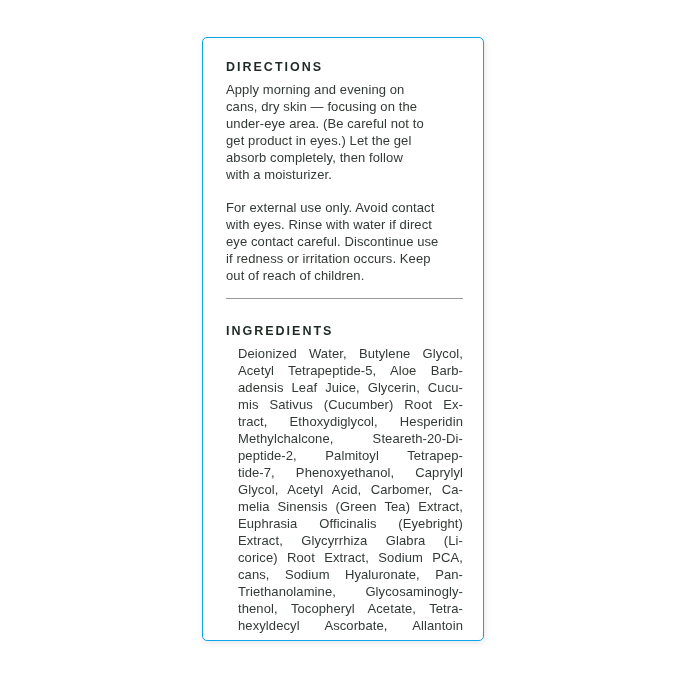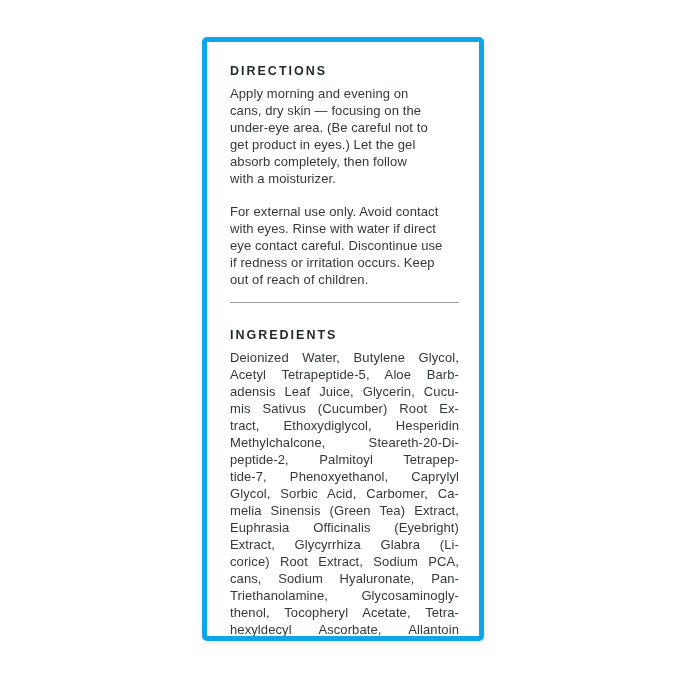--- a/index.html
+++ b/index.html
@@ -19,21 +19,21 @@
   }
   .card {
     position: absolute;
     left: 202px;
     top: 37px;
     width: 282px;
     height: 604px;
     box-sizing: border-box;
     padding: 22px 20px 0 23px;
     background: #ffffff;
-    border: 5px solid #0ea5e9;
+    border: 1px solid #0ea5e9;
     border-radius: 5px;
     box-shadow: 1px 2px 6px rgba(0,0,0,0.10);
     overflow: hidden;
   }
   .section-heading {
     margin: 0 0 6px 0;
     font-weight: 700;
     font-size: 12.5px;
     line-height: 15px;
     letter-spacing: 2px;
@@ -44,20 +44,21 @@
     line-height: 17px;
     letter-spacing: 0.1px;
     color: #323a35;
   }
   .para { margin: 0; }
   .para + .para { margin-top: 16px; }
   .line { white-space: pre-wrap; }
   .justified .line {
     text-align: justify;
     text-align-last: justify;
+    margin-left: 12px;
     -moz-text-align-last: justify;
   }
   .divider {
     border: none;
     border-top: 1px solid #9b9b9b;
     margin: 14px 0 25px 0;
     height: 0;
   }
 </style>
 </head>
@@ -91,21 +92,21 @@
 
     <div class="body-text para justified">
         <div class="line">Deionized Water, Butylene Glycol,</div>
         <div class="line">Acetyl Tetrapeptide-5, Aloe Barb-</div>
         <div class="line">adensis Leaf Juice, Glycerin, Cucu-</div>
         <div class="line">mis Sativus (Cucumber) Root Ex-</div>
         <div class="line">tract, Ethoxydiglycol, Hesperidin</div>
         <div class="line">Methylchalcone, Steareth-20-Di-</div>
         <div class="line">peptide-2, Palmitoyl Tetrapep-</div>
         <div class="line">tide-7, Phenoxyethanol, Caprylyl</div>
-        <div class="line">Glycol, Sorbic Acid, Carbomer, Ca-</div>
+        <div class="line">Glycol, Acetyl Acid, Carbomer, Ca-</div>
         <div class="line">melia Sinensis (Green Tea) Extract,</div>
         <div class="line">Euphrasia Officinalis (Eyebright)</div>
         <div class="line">Extract, Glycyrrhiza Glabra (Li-</div>
         <div class="line">corice) Root Extract, Sodium PCA,</div>
         <div class="line">cans, Sodium Hyaluronate, Pan-</div>
         <div class="line">Triethanolamine, Glycosaminogly-</div>
         <div class="line">thenol, Tocopheryl Acetate, Tetra-</div>
         <div class="line">hexyldecyl Ascorbate, Allantoin</div>
       </div>
 

